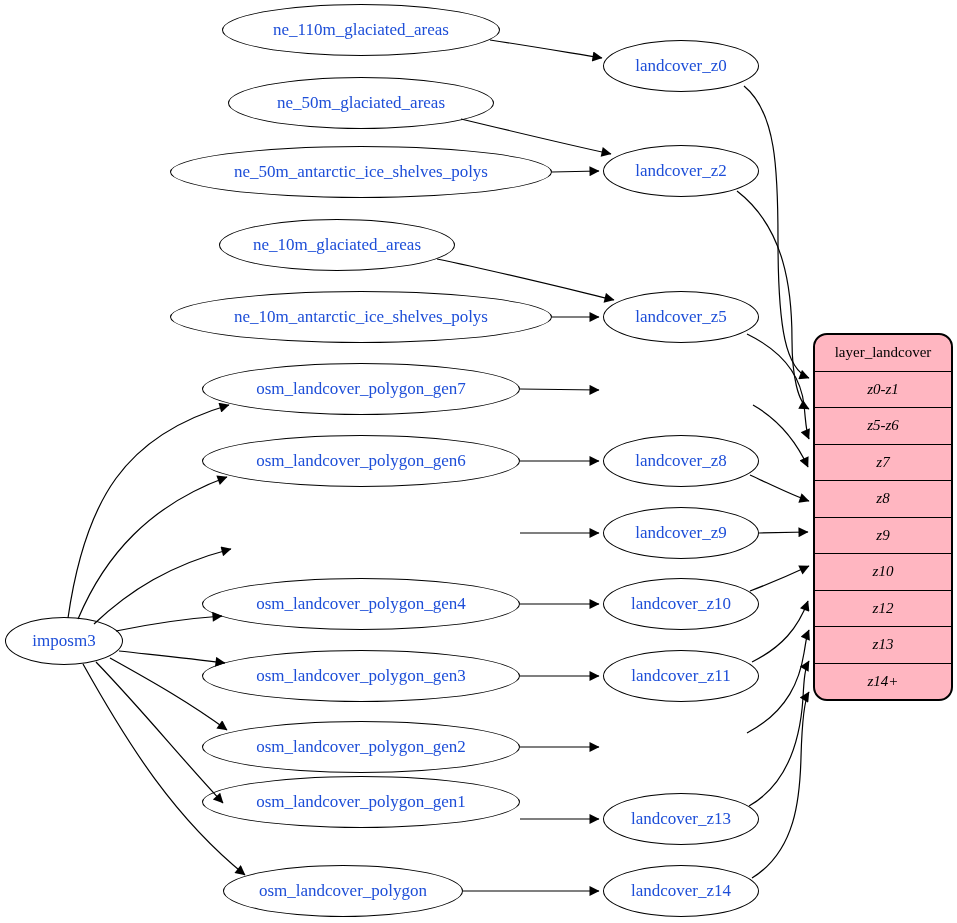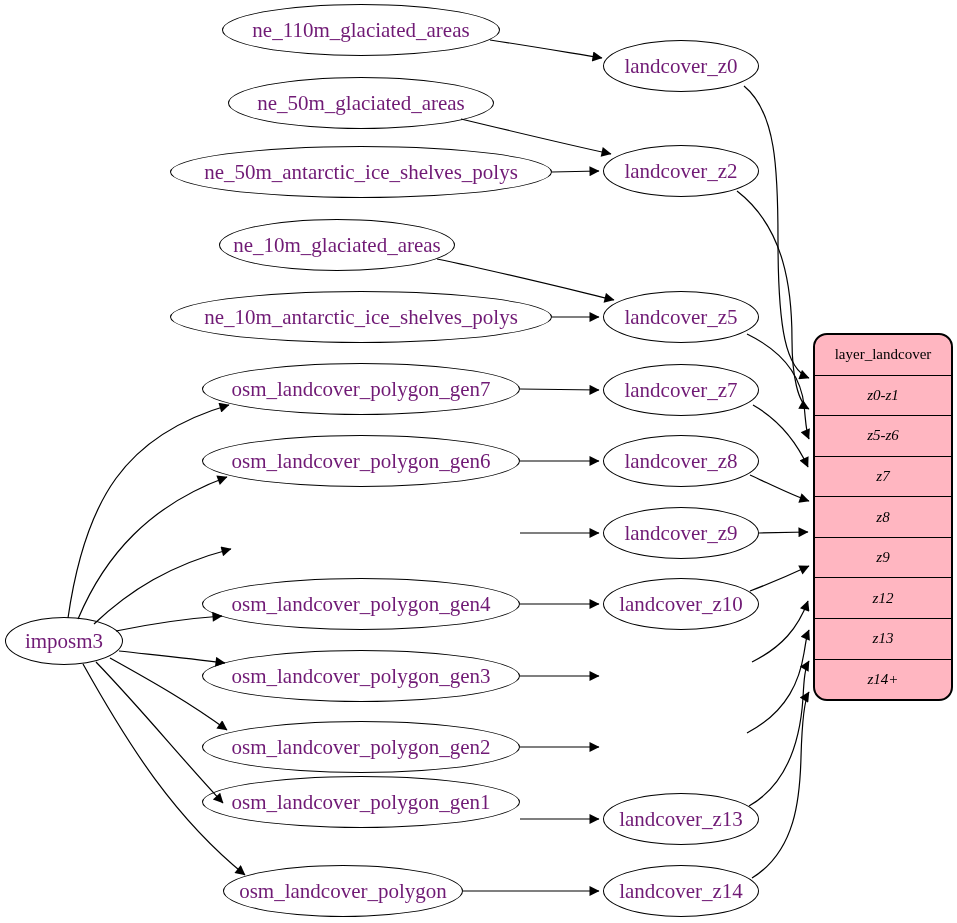--- a/index.html
+++ b/index.html
@@ -5,21 +5,21 @@
   :root{
     --node-fill:#ffffff; --node-stroke:#000000; --edge:#000000;
     --table-fill:#ffb6c1; --table-stroke:#000000; --background:#ffffff;
   }
   html,body{margin:0;padding:0;}
   body{background:var(--background);font-family:"Liberation Serif",serif;}
   .canvas{position:relative;width:957px;height:923px;background:var(--background);overflow:hidden;}
   .node{
     position:absolute;display:flex;align-items:center;justify-content:center;
     border:1.4px solid var(--node-stroke);border-radius:50%;
-    background:var(--node-fill);font-size:21px;color:#701a75;white-space:nowrap;
+    background:var(--node-fill);font-size:17px;color:#1d4ed8;white-space:nowrap;
     box-sizing:border-box;z-index:2;
   }
   .edges{position:absolute;left:0;top:0;width:957px;height:923px;z-index:3;pointer-events:none;}
   .edge{stroke:var(--edge);stroke-width:1.2;fill:none;}
   .arrowhead{fill:var(--edge);}
   .record{
     position:absolute;left:813px;top:333px;width:140px;height:368px;
     background:var(--table-fill);border:2px solid var(--table-stroke);
     border-radius:14px;box-sizing:border-box;display:flex;flex-direction:column;
     z-index:2;overflow:hidden;
@@ -46,34 +46,35 @@
   <div class="node" style="left:202px;top:435px;width:318px;height:52px">osm_landcover_polygon_gen6</div>
   <div class="node" style="left:202px;top:578px;width:318px;height:52px">osm_landcover_polygon_gen4</div>
   <div class="node" style="left:202px;top:650px;width:318px;height:52px">osm_landcover_polygon_gen3</div>
   <div class="node" style="left:202px;top:721px;width:318px;height:52px">osm_landcover_polygon_gen2</div>
   <div class="node" style="left:202px;top:776px;width:318px;height:52px">osm_landcover_polygon_gen1</div>
   <div class="node" style="left:223px;top:865px;width:240px;height:52px">osm_landcover_polygon</div>
 
   <div class="node" style="left:603px;top:40px;width:156px;height:52px">landcover_z0</div>
   <div class="node" style="left:603px;top:145px;width:156px;height:52px">landcover_z2</div>
   <div class="node" style="left:603px;top:291px;width:156px;height:52px">landcover_z5</div>
-  <div class="node" style="left:603px;top:364px;width:156px;height:52px">landcover_z7</div>
   <div class="node" style="left:603px;top:435px;width:156px;height:52px">landcover_z8</div>
   <div class="node" style="left:603px;top:507px;width:156px;height:52px">landcover_z9</div>
   <div class="node" style="left:603px;top:578px;width:156px;height:52px">landcover_z10</div>
+  <div class="node" style="left:603px;top:650px;width:156px;height:52px">landcover_z11</div>
   <div class="node" style="left:603px;top:793px;width:156px;height:52px">landcover_z13</div>
   <div class="node" style="left:603px;top:865px;width:156px;height:52px">landcover_z14</div>
 
   <div class="record">
     <div class="record-row">layer_landcover</div>
     <div class="record-row">z0-z1</div>
     <div class="record-row">z5-z6</div>
     <div class="record-row">z7</div>
     <div class="record-row">z8</div>
     <div class="record-row">z9</div>
+    <div class="record-row">z10</div>
     <div class="record-row">z12</div>
     <div class="record-row">z13</div>
     <div class="record-row">z14+</div>
   </div>
 
   <svg class="edges" viewBox="0 0 957 923">
     <defs>
       <marker id="arrow" viewBox="0 0 10 10" refX="9.5" refY="5" markerWidth="13" markerHeight="10" markerUnits="userSpaceOnUse" orient="auto">
         <path class="arrowhead" d="M0,0 L10,5 L0,10 z"></path>
       </marker>

